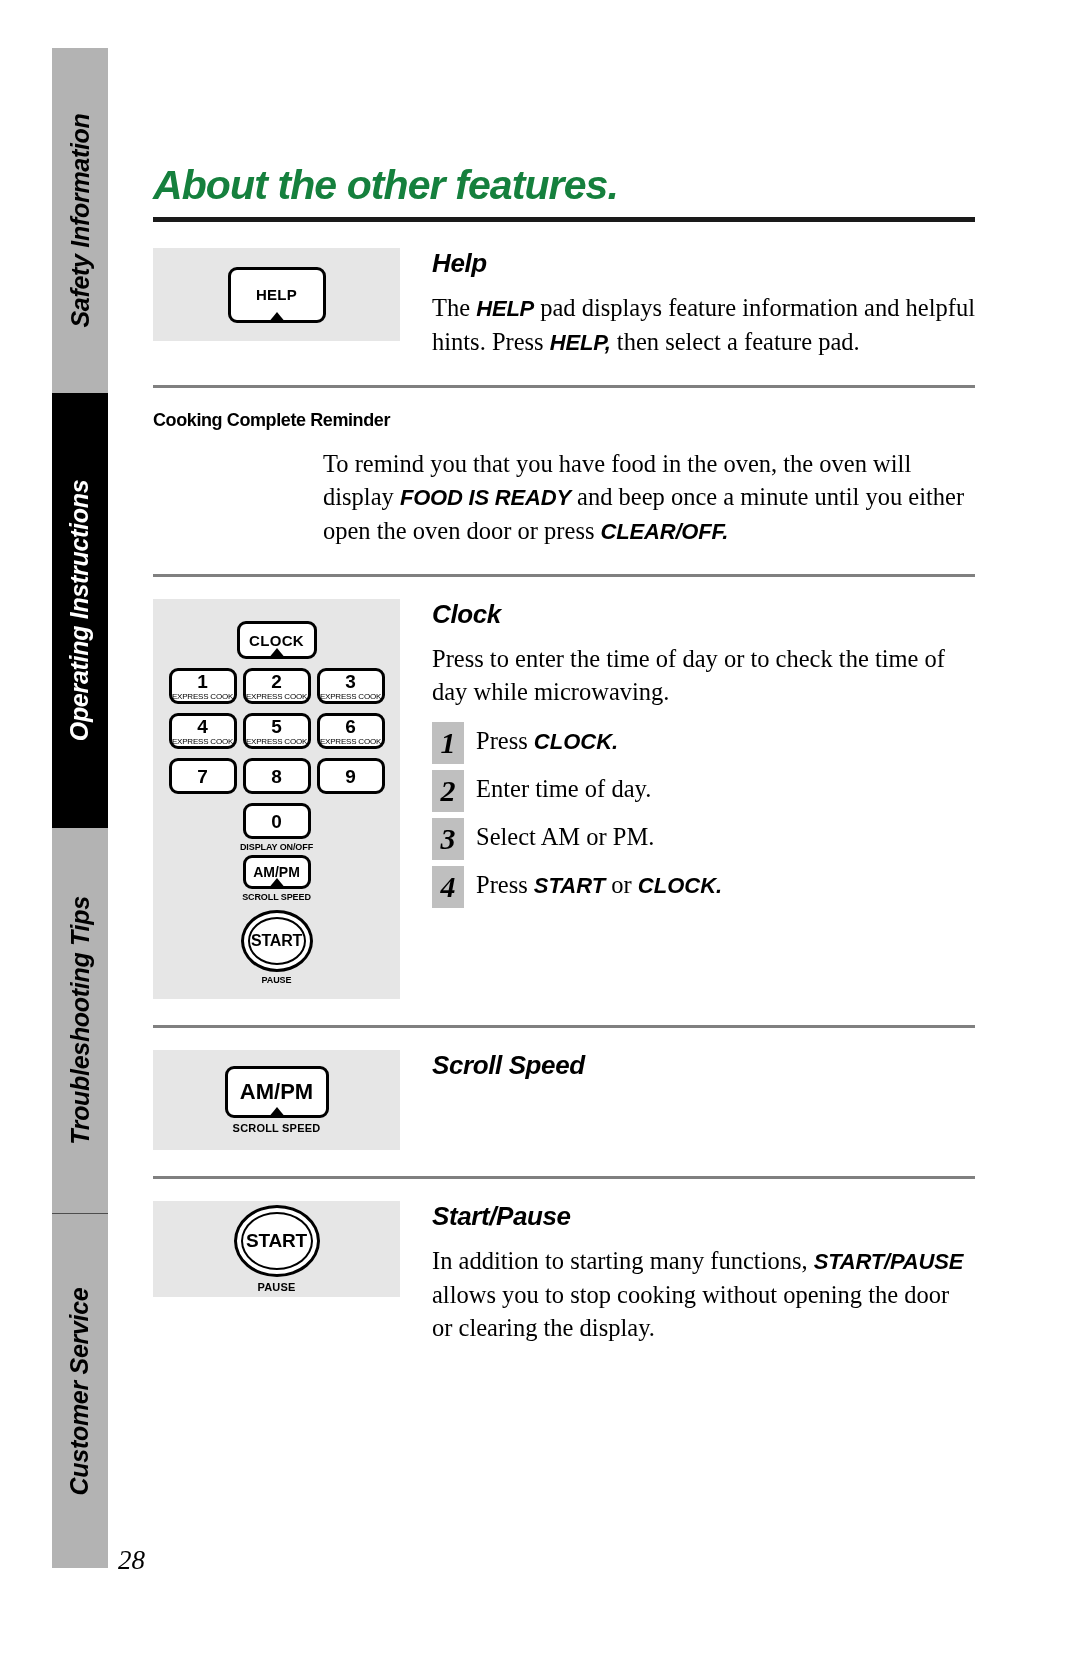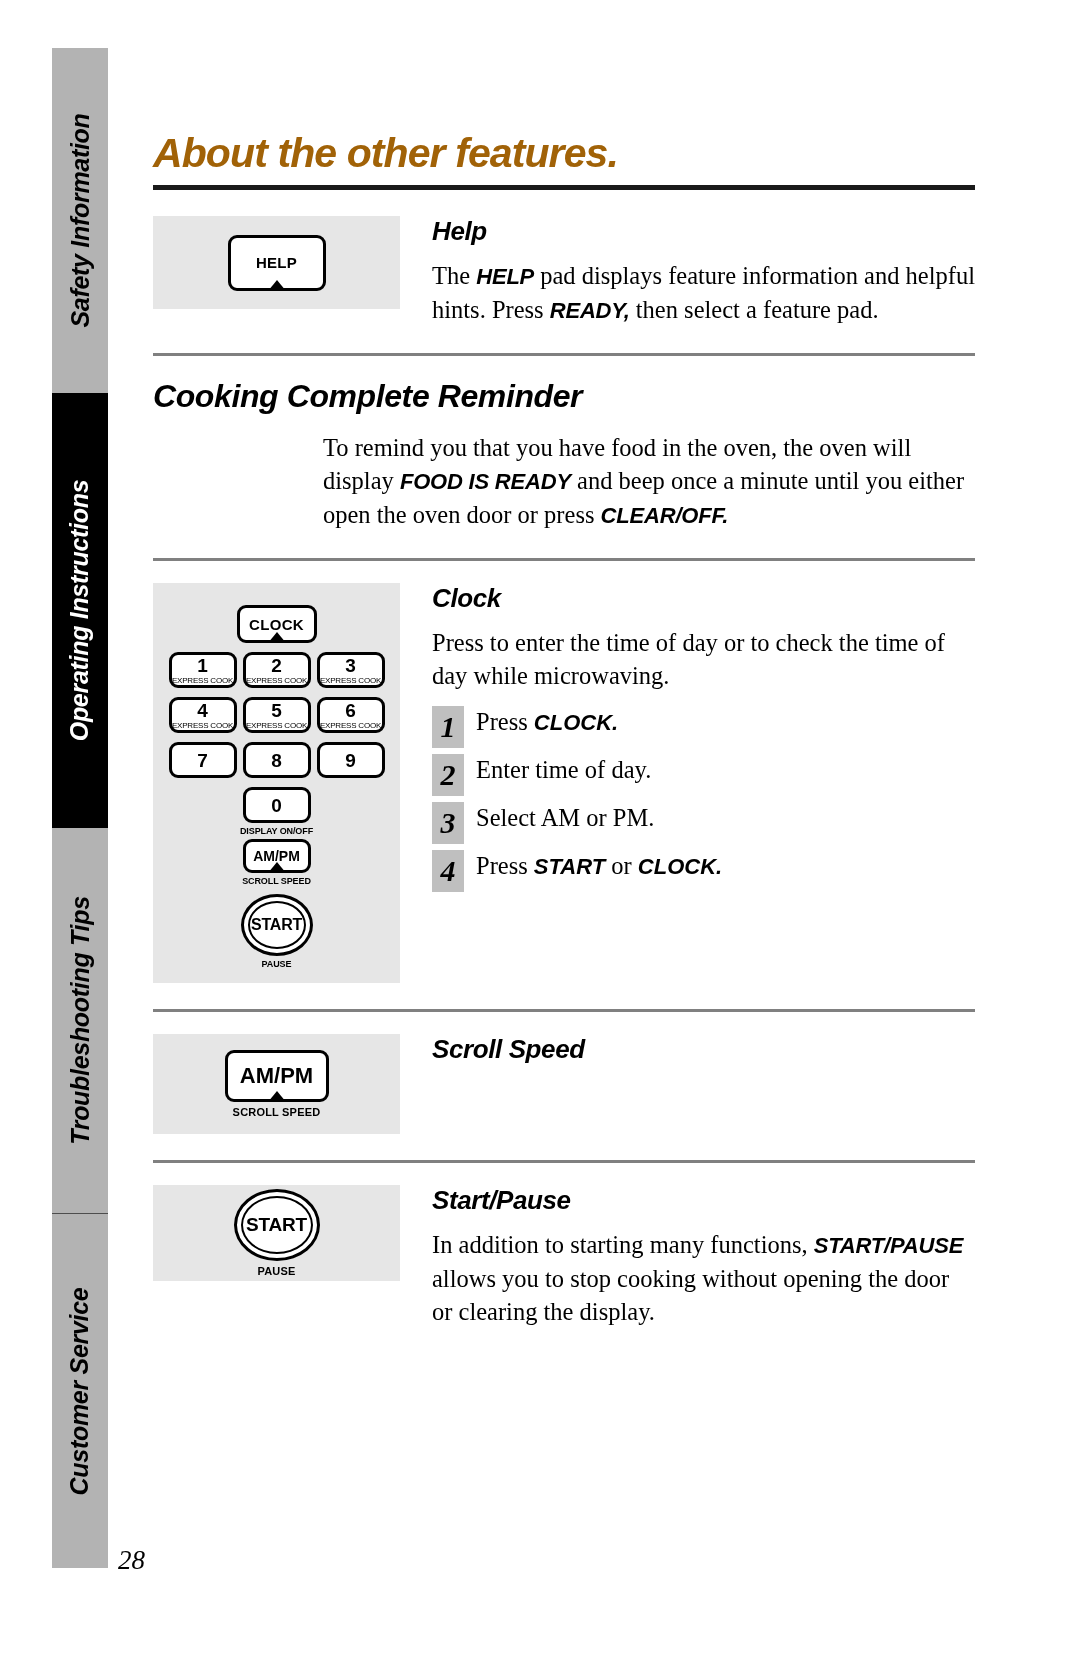--- a/index.html
+++ b/index.html
@@ -63,22 +63,22 @@
     top: 48px;
     width: 822px;
   }
 
   .page-title {
     font-family: "Liberation Sans", sans-serif;
     font-weight: bold;
     font-style: italic;
     font-size: 41px;
     letter-spacing: -0.9px;
-    color: #a16207;
-    margin-top: 82px;
+    color: #15803d;
+    margin-top: 114px;
     margin-bottom: 8px;
   }
   .title-rule {
     height: 5px;
     background: #1a1a1a;
     margin-bottom: 26px;
   }
 
   .section-rule {
     height: 3px;
@@ -116,22 +116,21 @@
     font-weight: bold;
     font-style: italic;
     font-size: 26px;
     letter-spacing: -0.4px;
     color: #000;
     margin-bottom: 12px;
   }
   .sec-heading-wide {
     font-family: "Liberation Sans", sans-serif;
     font-weight: bold;
-    font-style: italic;
-    font-size: 32px;
+    font-size: 18px;
     letter-spacing: -0.4px;
     color: #000;
     margin-bottom: 16px;
   }
 
   p.body {
     font-family: "Liberation Serif", serif;
     font-size: 24.5px;
     line-height: 33px;
     color: #000;
@@ -163,21 +162,21 @@
     font-style: italic;
     font-weight: bold;
     font-size: 30px;
     line-height: 42px;
     text-align: center;
   }
   .step-text {
     padding-left: 12px;
     font-family: "Liberation Serif", serif;
     font-size: 24.5px;
-    line-height: 27px;
+    line-height: 34px;
     padding-top: 2px;
   }
   .step-text b {
     font-family: "Liberation Sans", sans-serif;
     font-weight: bold;
     font-style: italic;
     font-size: 22px;
   }
 
   
@@ -344,21 +343,21 @@
 
     <div class="section">
       <div class="panel panel-help">
         <div class="pad pad-help">
           <span class="pad-label">HELP</span>
           <span class="notch"></span>
         </div>
       </div>
       <div class="section-body">
         <h2 class="sec-heading">Help</h2>
-        <p class="body"><span>The </span><b>HELP</b><span> pad displays feature information and helpful hints. Press </span><b>READY,</b><span> then select a feature pad.</span></p>
+        <p class="body"><span>The </span><b>HELP</b><span> pad displays feature information and helpful hints. Press </span><b>HELP,</b><span> then select a feature pad.</span></p>
       </div>
     </div>
 
     <div class="section-rule"></div>
 
     <div>
       <h2 class="sec-heading-wide">Cooking Complete Reminder</h2>
       <p class="body indented"><span>To remind you that you have food in the oven, the oven will display </span><b>FOOD IS READY</b><span> and beep once a minute until you either open the oven door or press </span><b>CLEAR/OFF.</b></p>
     </div>
 

